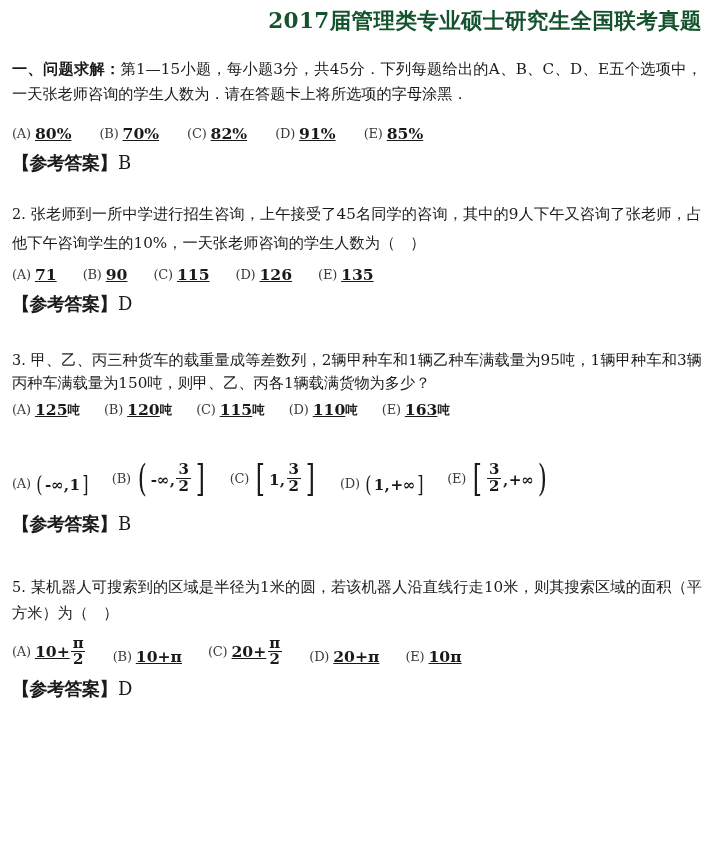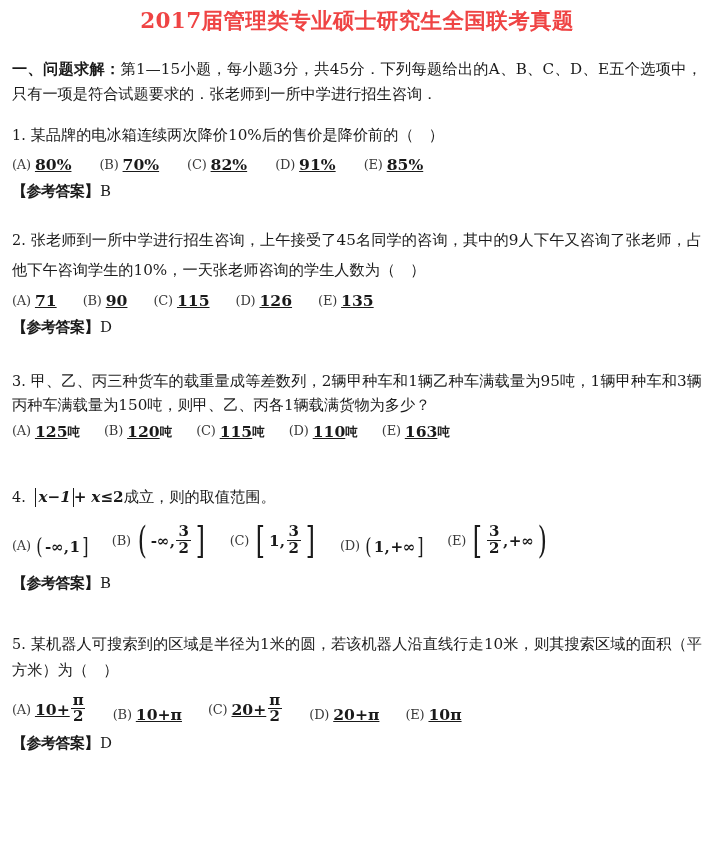--- a/index.html
+++ b/index.html
@@ -19,25 +19,25 @@
   .page {
     width: 714px;
     height: 843px;
     position: relative;
     box-sizing: border-box;
     padding: 0 12px;
   }
 
   
   .doc-title {
-    text-align: center;
+    text-align: right;
     font-weight: bold;
     font-size: 21.5px;
     letter-spacing: 0.4px;
-    color: #ef4444;
+    color: #14532d;
     margin: 0;
     padding-top: 8px;
     line-height: 1.25;
     white-space: nowrap;
   }
 
   
   .section-intro {
     margin-top: 22px;
     font-size: 15.2px;
@@ -91,21 +91,21 @@
     text-decoration: underline;
   }
   .opt-unit {
     font-weight: bold;
     font-size: 12.5px;
   }
 
   
   .answer {
     margin-top: 3px;
-    font-size: 15px;
+    font-size: 18px;
     line-height: 1.5;
   }
   .answer .ans-tag {
     font-weight: bold;
     letter-spacing: -0.5px;
   }
   .answer .ans-letter {
     font-weight: normal;
     margin-left: 1px;
   }
@@ -170,28 +170,24 @@
   .q5-answer { margin-top: 6px; }
 </style>
 </head>
 <body>
 
 <div class="page">
 
   <h1 class="doc-title">2017届管理类专业硕士研究生全国联考真题</h1>
 
   <div class="section-intro">
-    <span class="lead">一、问题求解：</span><span>第1—15小题，每小题3分，共45分．下列每题给出的A、B、C、D、E五个选项中，只有一项是符合试题要求的．张老师到一所中学进行招生咨询．</span>
+    <span class="lead">一、问题求解：</span><span>第1—15小题，每小题3分，共45分．下列每题给出的A、B、C、D、E五个选项中，一天张老师咨询的学生人数为．请在答题卡上将所选项的字母涂黑．</span>
   </div>
 
   <div class="question">
-    <div class="q-stem">
-      <span class="q-num">1.</span>
-      <span>某品牌的电冰箱连续两次降价10%后的售价是降价前的（　）</span>
-    </div>
     <div class="options" style="gap:28px;">
       <div class="opt">
         <span class="opt-label">(A)</span>
         <span class="opt-val">80%</span>
       </div>
       <div class="opt">
         <span class="opt-label">(B)</span>
         <span class="opt-val">70%</span>
       </div>
       <div class="opt">
@@ -272,24 +268,20 @@
       </div>
       <div class="opt">
         <span class="opt-label">(E)</span>
         <span class="opt-val">163</span>
           <span class="opt-unit">吨</span>
       </div>
     </div>
   </div>
 
   <div class="question" style="margin-top:42px;">
-    <div class="q-stem">
-      <span class="q-num">4.</span>&nbsp;
-      <span class="abs"><span class="mi">x−1</span></span><span style="font-weight:bold;">+</span>&nbsp;<span class="mi">x</span><span style="font-weight:bold;">≤</span><span style="font-weight:bold;">2</span><span>成立，则的取值范围。</span>
-    </div>
 
     <div class="options q4-opts" style="gap:22px;">
 
       <div class="opt">
         <span class="opt-label">(A)</span>
         <span class="interval">
           <span class="delim small">(</span>
           <span class="ivbody">
               <span class="inf">-∞</span>
               <span class="comma">,</span>

